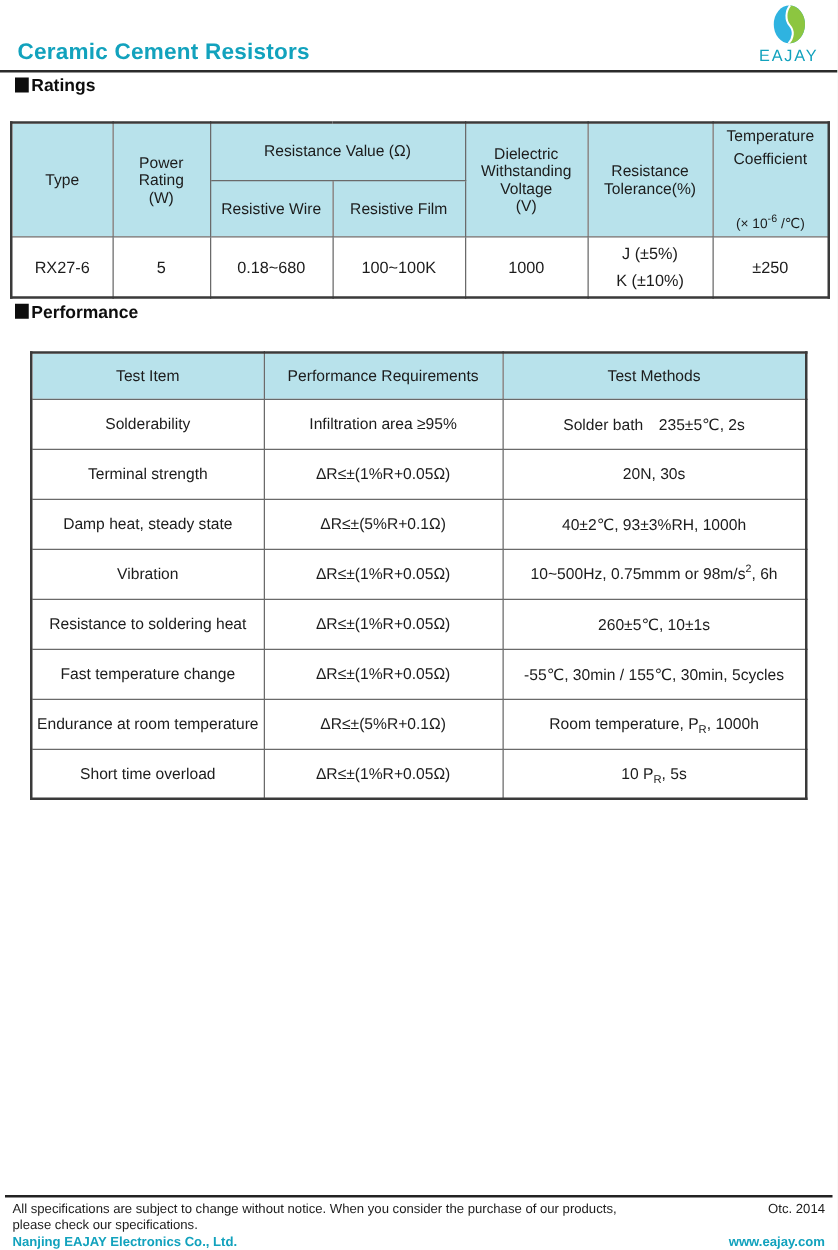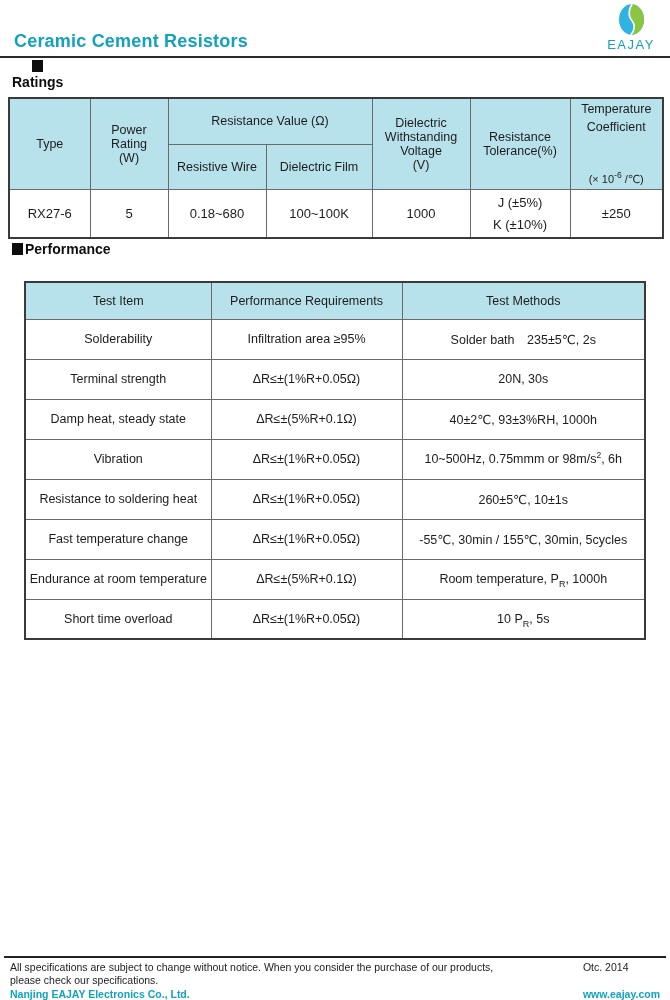--- a/index.html
+++ b/index.html
@@ -34,21 +34,21 @@
   .logo svg { display: block; margin: 0 auto; }
   .logo-text { font-size: 13px; color: var(--accent); letter-spacing: 1.5px; margin-top: 1px; }
 
   
   .section-label {
     position: absolute; left: 12px;
     display: flex; align-items: center; gap: 2px;
     font-weight: bold; font-size: 14px; color: #0d0d0d;
   }
   .bullet { width: 11px; height: 12px; background: #0d0d0d; display: inline-block; }
-  #ratings-label { top: 60px; flex-direction: column; }
+  #ratings-label { top: 60px; }
   #performance-label { top: 241px; }
 
   
   table { border-collapse: collapse; table-layout: fixed; }
   th, td {
     border: 1px solid var(--border-inner);
     text-align: center; vertical-align: middle;
     padding: 2px 3px; overflow: hidden;
   }
   th { background: var(--table-header-bg); font-weight: normal; }
@@ -67,21 +67,21 @@
   .perf-table th { font-size: 12.5px; height: 37px; }
   .perf-table td { font-size: 12.5px; height: 40px; }
 
   
   .footer-rule { position: absolute; left: 4px; right: 4px; top: 956px; height: 2px; background: #222; }
   .footer-cols {
     position: absolute; left: 10px; right: 10px; top: 961px;
     display: flex; justify-content: space-between;
     font-size: 10.5px; line-height: 1.25; gap: 21px;
   }
-  .footer-right { display: flex; flex-direction: column; justify-content: space-between; }
+  .footer-right { text-align: right; display: flex; flex-direction: column; justify-content: space-between; }
   .company, .website { color: var(--accent); font-weight: bold; margin-top: 1px; }
 </style>
 </head>
 <body>
 
 <div class="page">
 
   <h1 class="title">Ceramic Cement Resistors</h1>
 
   <div class="logo">
@@ -119,21 +119,21 @@
       <th rowspan="2" class="pre">Dielectric Withstanding Voltage
 (V)</th>
       <th rowspan="2">Resistance Tolerance(%)</th>
       <th rowspan="2">
         <span class="blk">Temperature Coefficient</span>
         <span class="blk small-line"><span>(× 10</span><sup>-6</sup><span> /℃)</span></span>
       </th>
     </tr>
     <tr style="height:42px">
       <th>Resistive Wire</th>
-      <th>Dielectric Film</th>
+      <th>Resistive Film</th>
     </tr>
     <tr style="height:40px">
       <td>RX27-6</td>
       <td>5</td>
       <td>0.18~680</td>
       <td>100~100K</td>
       <td>1000</td>
       <td>
         <span class="tol-line">J (±5%)</span>
         <span class="tol-line">K (±10%)</span>

